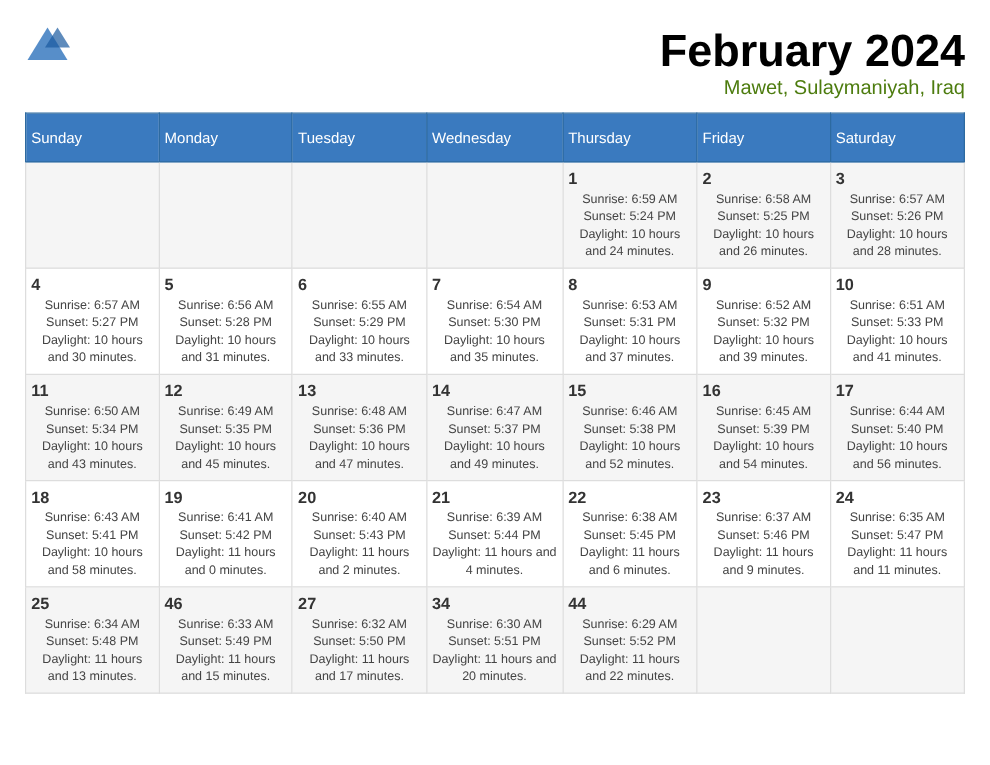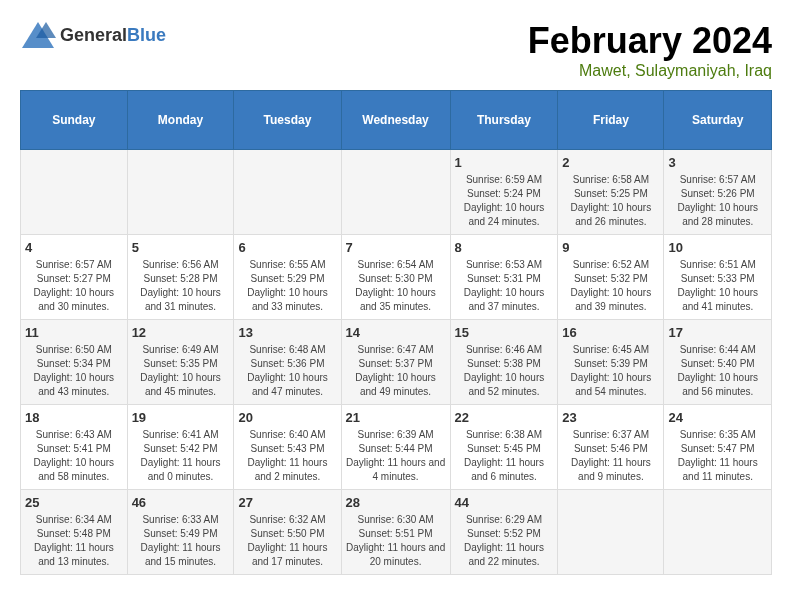--- a/index.html
+++ b/index.html
@@ -44,24 +44,24 @@
       color: #4d7c0f;
     }
     table {
       width: 100%;
       border-collapse: collapse;
       font-size: 11px;
     }
     thead th {
       background-color: #3a7abf;
       color: #fff;
-      padding: 22px 4px;
-      text-align: center;
+      padding: 12px 4px;
+      text-align: left;
       font-size: 12px;
-      font-weight: bold;
+      font-weight: normal;
       border: 1px solid #2d6aa0;
     }
     tbody tr {
       border-bottom: 1px solid #ccc;
     }
     tbody tr:nth-child(odd) {
       background-color: #f5f5f5;
     }
     tbody tr:nth-child(even) {
       background-color: #ffffff;
@@ -92,23 +92,20 @@
   </style>
 </head>
 <body>
 
 <div class="header-area">
   <div class="logo">
     <svg width="36" height="30" viewBox="0 0 36 30">
       <polygon points="18,2 34,28 2,28" fill="#3a7abf" opacity="0.85"></polygon>
       <polygon points="26,2 36,18 16,18" fill="#1a5a9f" opacity="0.7"></polygon>
     </svg>
-    <div>
-      <span class="logo-text-general">General</span><span class="logo-text-blue">Blue</span>
-    </div>
   </div>
   <div class="title-area">
     <div class="month-title">February 2024</div>
     <div class="location-title">Mawet, Sulaymaniyah, Iraq</div>
   </div>
 </div>
 
 <table>
   <thead>
     <tr>
@@ -291,21 +288,21 @@
           Sunrise: 6:33 AM<br>Sunset: 5:49 PM<br>Daylight: 11 hours and 15 minutes.
         </div>
       </td>
         <td>
         <span class="day-number">27</span>
         <div class="day-info">
           Sunrise: 6:32 AM<br>Sunset: 5:50 PM<br>Daylight: 11 hours and 17 minutes.
         </div>
       </td>
         <td>
-        <span class="day-number">28</span>
+        <span class="day-number">34</span>
         <div class="day-info">
           Sunrise: 6:30 AM<br>Sunset: 5:51 PM<br>Daylight: 11 hours and 20 minutes.
         </div>
       </td>
         <td>
         <span class="day-number">44</span>
         <div class="day-info">
           Sunrise: 6:29 AM<br>Sunset: 5:52 PM<br>Daylight: 11 hours and 22 minutes.
         </div>
       </td>

